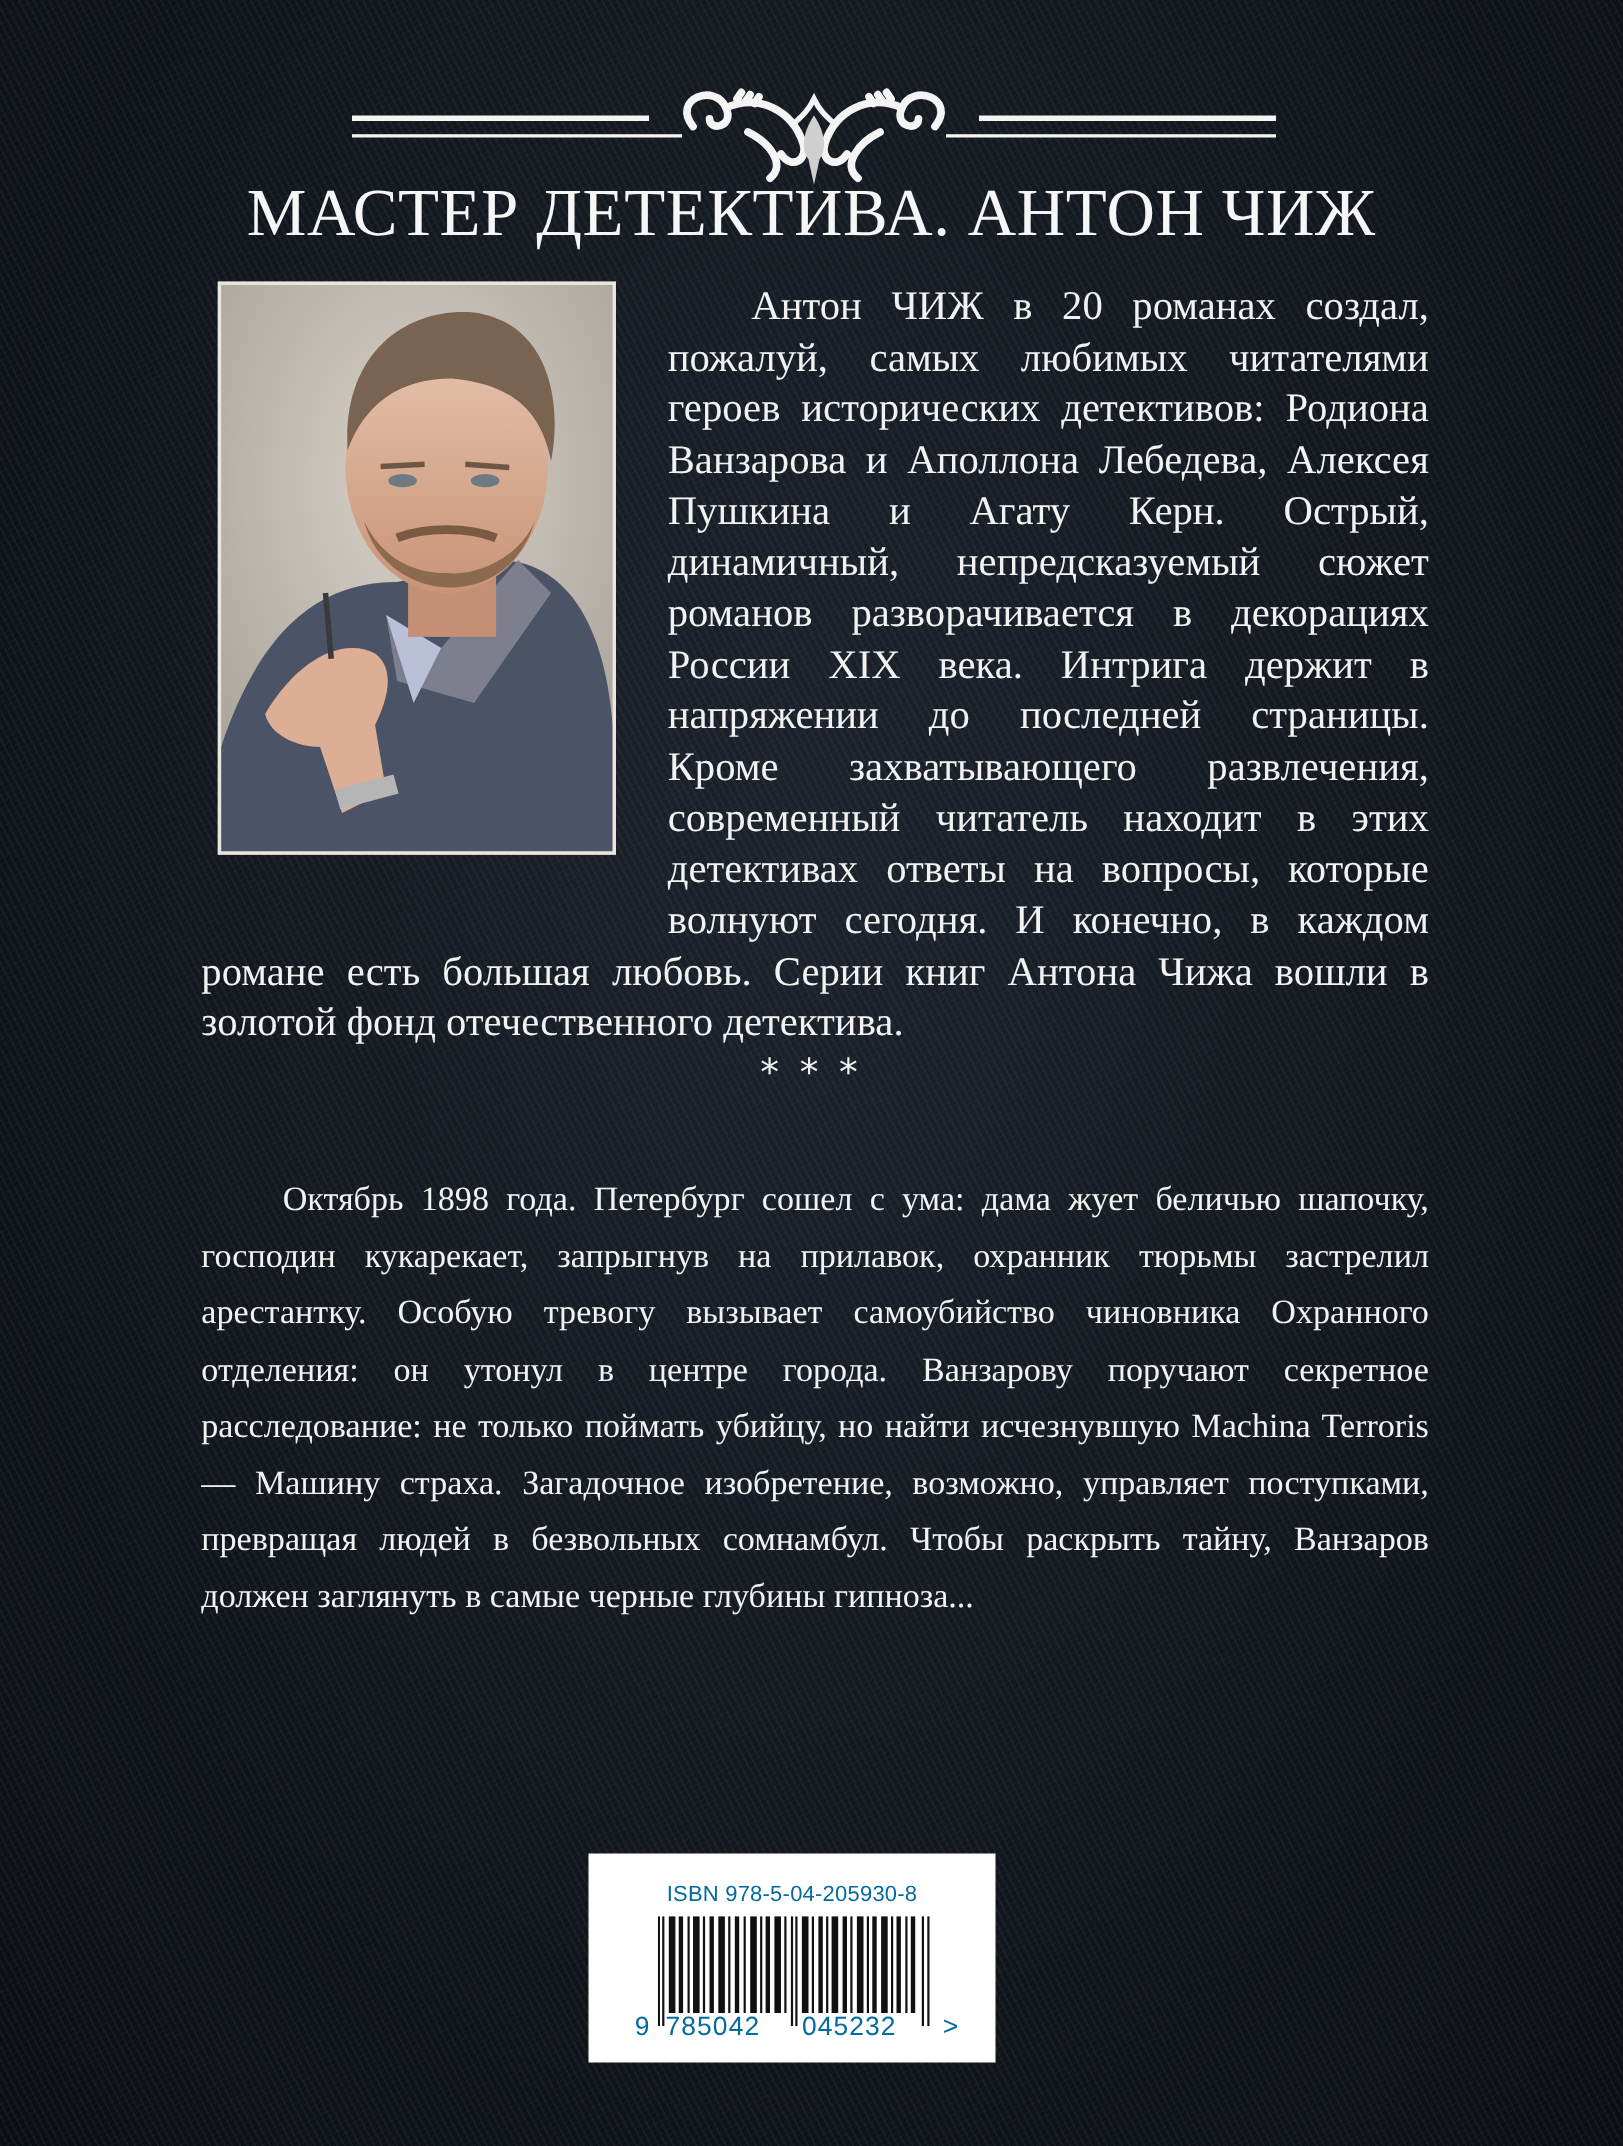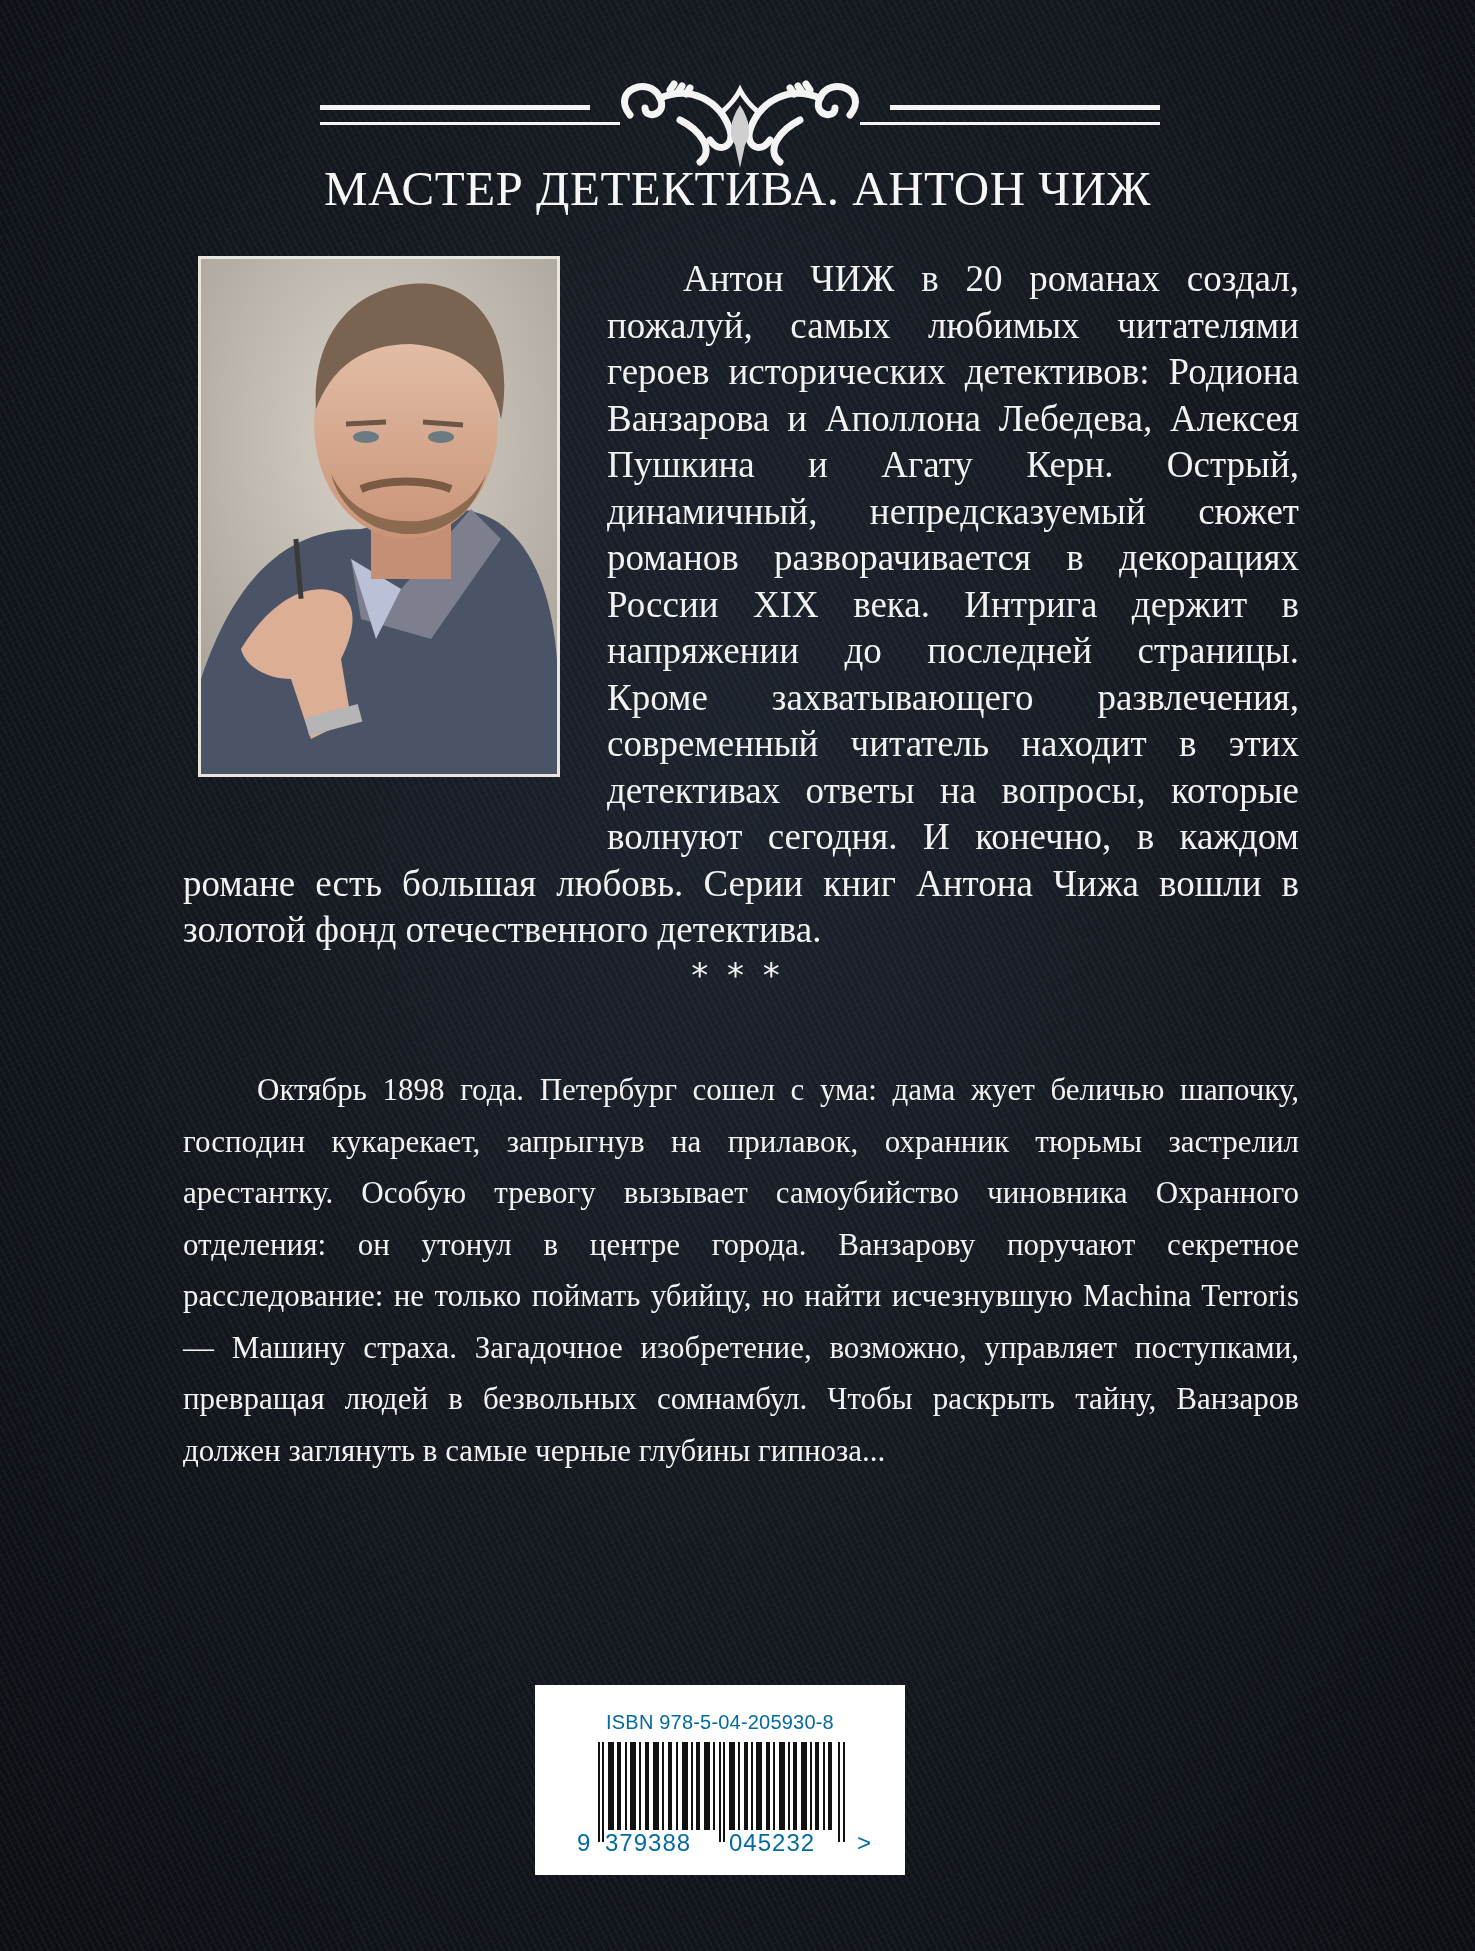--- a/index.html
+++ b/index.html
@@ -16,21 +16,21 @@
       repeating-linear-gradient(62deg, rgba(90,105,130,0.10) 0 2px, rgba(0,0,0,0) 2px 6px),
       repeating-linear-gradient(-28deg, rgba(70,85,110,0.08) 0 1px, rgba(0,0,0,0) 1px 5px),
       radial-gradient(ellipse at 50% 40%, #1d222b 0%, #12151b 60%, #0b0d11 100%);
   }
   .ornament {
     position: absolute; left: 320px; top: 70px; width: 840px; height: 100px;
   }
   .ornament .line { position: absolute; background: #f4f4f4; }
   .title {
     position: absolute; left: 0; width: 1475px; top: 160px;
-    text-align: center; font-size: 49px; letter-spacing: 0.5px;
+    text-align: center; font-size: 61px; letter-spacing: 0.5px;
     color: #f6f6f6; white-space: nowrap;
   }
   .photo-frame {
     position: absolute; left: 198px; top: 256px; width: 362px; height: 521px;
     border: 3px solid #e9e6e0; box-sizing: border-box;
     background: #cfc9c0; overflow: hidden;
   }
   .bio {
     position: absolute; left: 183px; top: 256px; width: 1116px;
     font-size: 37px; line-height: 46.5px; text-align: justify;
@@ -181,17 +181,17 @@
         <rect x="212" y="0" width="2" height="88"></rect>
       <rect x="217" y="0" width="4" height="88"></rect>
         <rect x="225" y="0" width="2" height="88"></rect>
       <rect x="230" y="0" width="4" height="88"></rect>
       <rect x="240" y="0" width="2" height="100"></rect>
         <rect x="245" y="0" width="2" height="100"></rect>
     </g>
   </svg>
   <div class="bar-digits">
     <span style="width:26px;">9</span>
-    <span style="width:120px;padding-left:2px;">379388</span>
+    <span style="width:120px;padding-left:2px;">785042</span>
     <span style="width:122px;padding-left:4px;">045232</span>
     <span style="padding-left:6px;">&gt;</span>
   </div>
 </div>
 
 </body></html>

